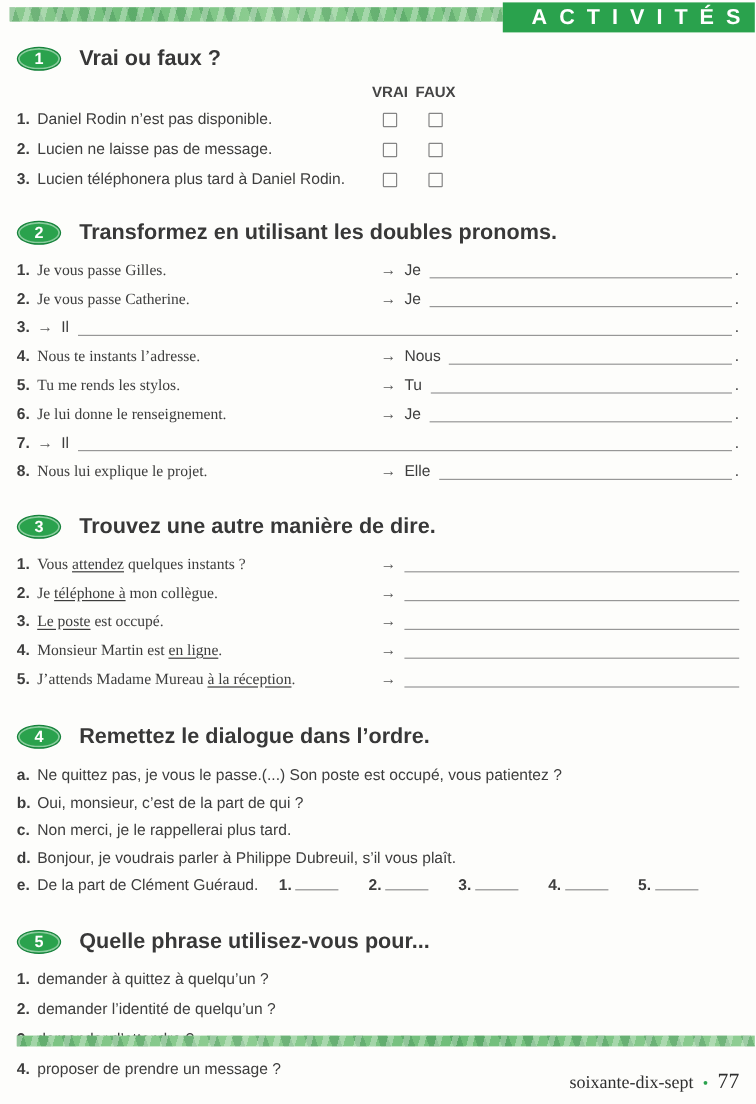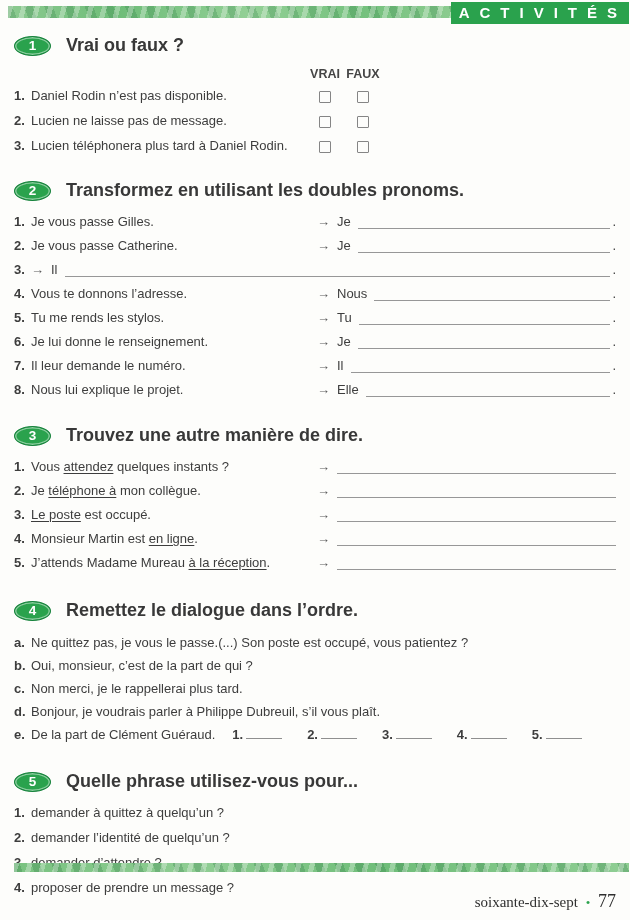--- a/index.html
+++ b/index.html
@@ -17,22 +17,22 @@
   .banner { display:flex; align-items:flex-start; margin:2px 1px 0 8px; }
   .banner-strip {
     flex:1; height:12px; margin-top:4px;
     background:
       repeating-linear-gradient(105deg, rgba(255,255,255,.30) 0 5px, rgba(255,255,255,0) 5px 13px),
       repeating-linear-gradient(70deg, rgba(30,110,55,.22) 0 8px, rgba(0,0,0,0) 8px 19px),
       linear-gradient(90deg,#8cca90,#6fbd79 25%,#93d096 55%,#74c17d 80%,#8bcb8f);
   }
   .banner-box {
     background:var(--accent,#2aa24d); color:#fff;
-    font-weight:bold; font-size:15px; letter-spacing:10px;
-    padding:3px 2px 4px 8px; line-height:1;
+    font-weight:bold; font-size:18px; letter-spacing:10px;
+    padding:3px 2px 4px 24px; line-height:1;
   }
 
   
   .exercise { margin:0 14px; }
   .sec-head { display:flex; align-items:center; gap:15px; }
   .badge {
     width:37px; height:20px; flex:none;
     background:var(--accent,#2aa24d);
     border:1px solid #17823c; border-radius:50%;
     box-shadow: inset 0 0 0 1.5px rgba(255,255,255,.45);
@@ -54,21 +54,21 @@
   .checkbox {
     display:inline-block; width:12px; height:12px;
     border:1px solid #858585; border-radius:1px; background:#fdfdfb;
     vertical-align:middle;
   }
 
   
   .ex2 { margin-top:27px; } .ex2 .sec-head { margin-bottom:13px; }
   .ex3 { margin-top:28px; } .ex3 .sec-head { margin-bottom:13px; }
   .ex1 .sec-head { margin-bottom:2px; }
-  .txt2 { width:286px; flex:none; }
+  .txt2 { width:286px; flex:none;font-family:Liberation Serif, serif; }
   .answer { flex:1; display:flex; align-items:baseline; min-width:0; }
   .arrow { color:#5a5a5a; margin-right:7px; flex:none; }
   .pronoun { margin-right:7px; flex:none; }
   .blank {
     flex:1; align-self:flex-end;
     border-bottom:1px solid #979797; height:13px; min-width:20px;
   }
   .dot { flex:none; margin-left:2px; }
   .useg span.u, .u { text-decoration:underline; text-underline-offset:2px; }
 
@@ -170,21 +170,21 @@
       <span class="num">3.</span>
       <span class="answer">
           <span class="arrow">→</span>
           <span class="pronoun">Il</span>
           <span class="blank"></span>
           <span class="dot">.</span>
         </span>
     </div>
     <div class="row">
       <span class="num">4.</span>
-      <span class="txt2">Vous te donnons l’adresse.</span>
+      <span class="txt2">Nous te instants l’adresse.</span>
       <span class="answer">
           <span class="arrow">→</span>
           <span class="pronoun">Nous</span>
           <span class="blank"></span>
           <span class="dot">.</span>
         </span>
     </div>
     <div class="row">
       <span class="num">5.</span>
       <span class="txt2">Tu me rends les stylos.</span>
@@ -200,21 +200,20 @@
       <span class="txt2">Je lui donne le renseignement.</span>
       <span class="answer">
           <span class="arrow">→</span>
           <span class="pronoun">Je</span>
           <span class="blank"></span>
           <span class="dot">.</span>
         </span>
     </div>
     <div class="row">
       <span class="num">7.</span>
-      <span class="txt2">Il leur demande le numéro.</span>
       <span class="answer">
           <span class="arrow">→</span>
           <span class="pronoun">Il</span>
           <span class="blank"></span>
           <span class="dot">.</span>
         </span>
     </div>
     <div class="row">
       <span class="num">8.</span>
       <span class="txt2">Nous lui explique le projet.</span>

